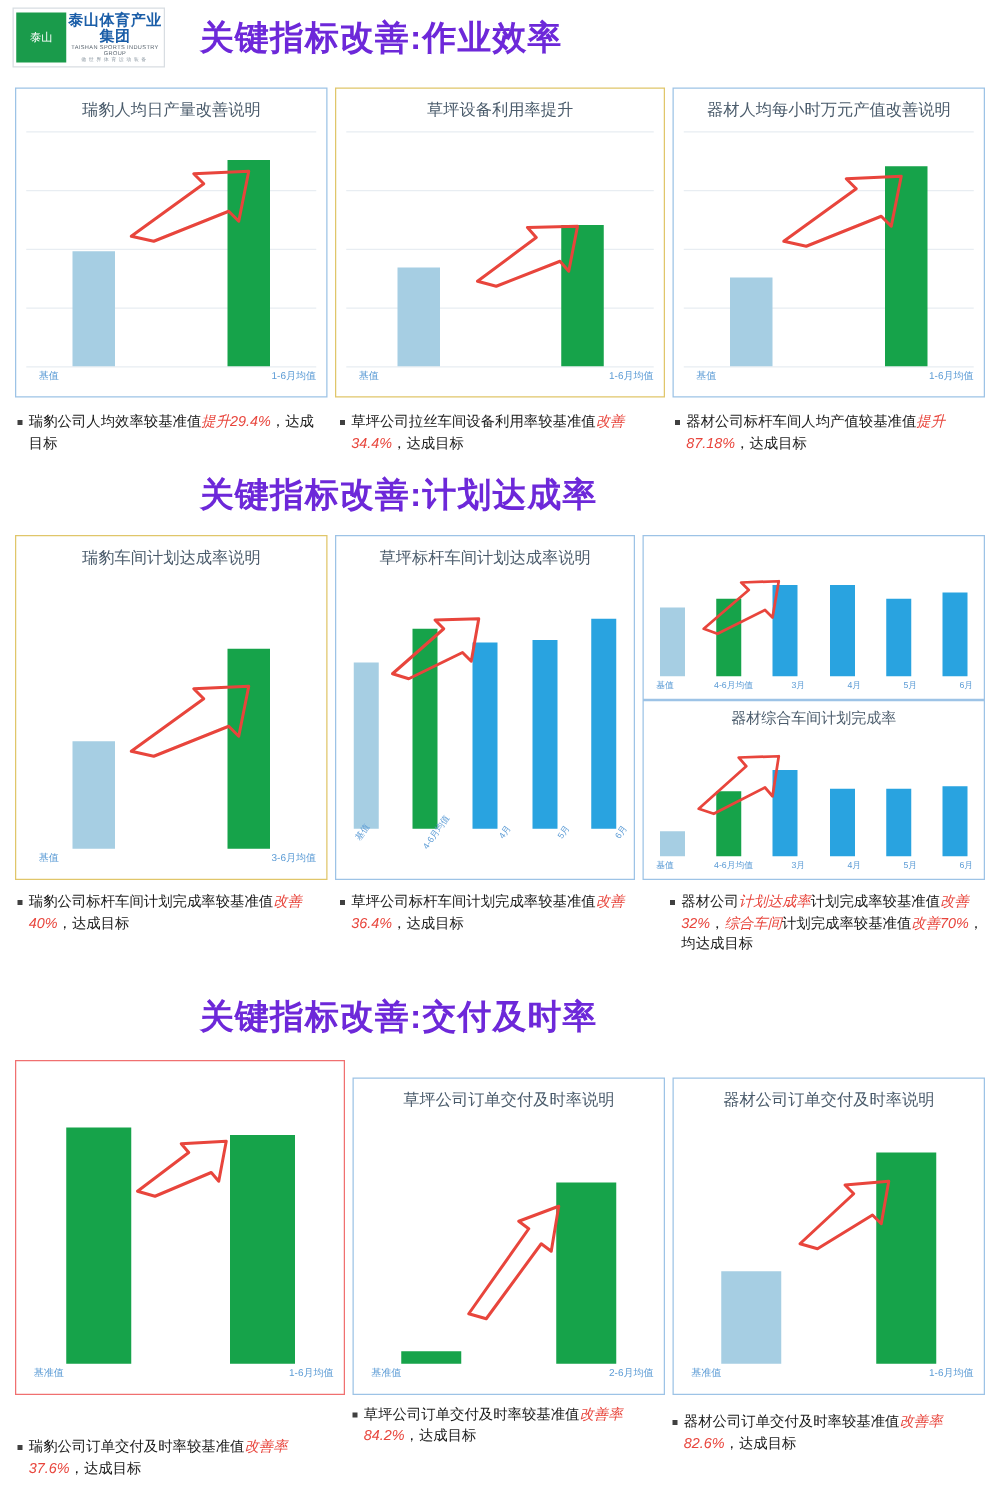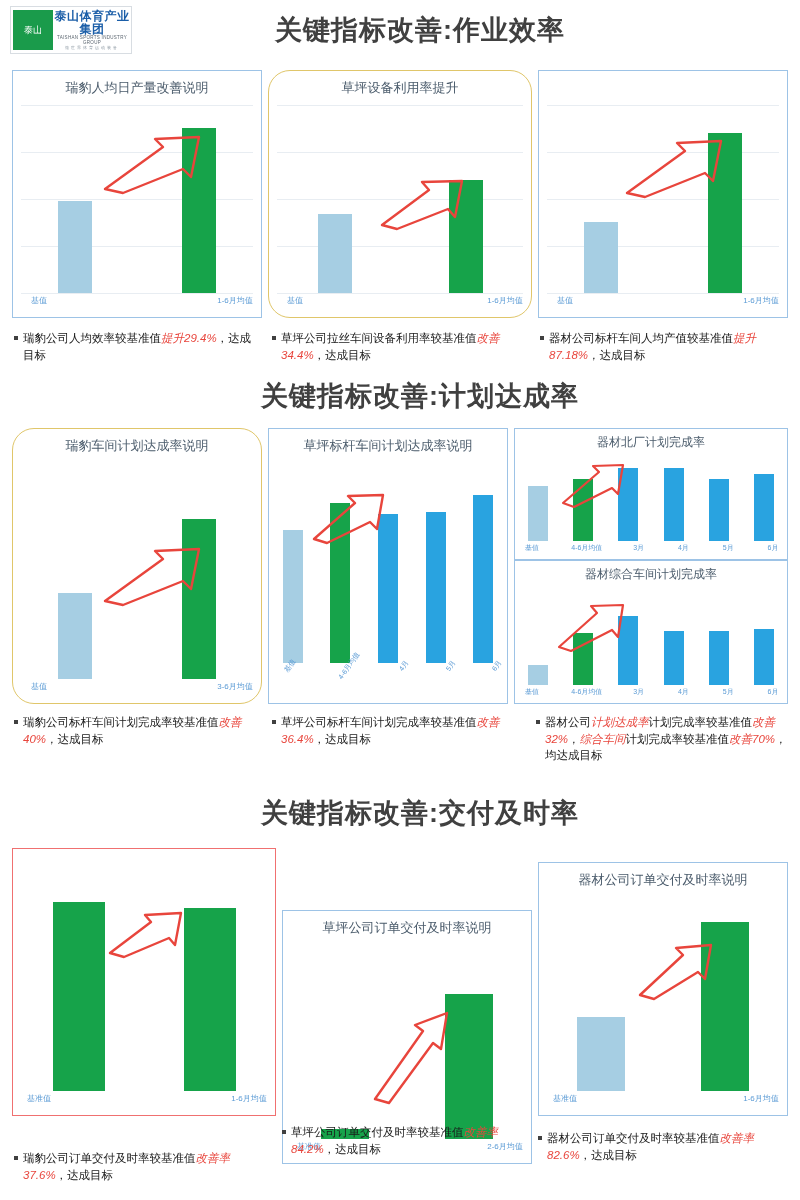--- a/index.html
+++ b/index.html
@@ -16,26 +16,26 @@
     width:40px;height:40px;margin-left:2px;background:#1a9b4b;
     display:flex;align-items:center;justify-content:center;flex:0 0 auto;
   }
   .logo-mark span{color:#fff;font-size:9px;line-height:1;text-align:center;}
   .logo-txt{flex:1;text-align:center;line-height:1.1;}
   .logo-txt .cn{font-size:12px;font-weight:bold;color:#1b5ea8;letter-spacing:.5px;}
   .logo-txt .en{font-size:4.5px;color:#5b6670;letter-spacing:.3px;}
   .logo-txt .en2{font-size:4px;color:#8d99a3;letter-spacing:2px;}
 
   .section-title{
-    text-align:center;font-size:27px;font-weight:bold;color:#404040;
+    font-size:27px;font-weight:bold;color:#6d28d9;
     letter-spacing:1px;
   }
   .panel{border:1px solid #cfd6dd;background:#fff;position:relative;box-sizing:border-box;}
   .panel.blue{border-color:#9dc3e6;}
-  .panel.yellow{border-color:#e0c66a;border-radius:22px;}
+  .panel.yellow{border-color:#e0c66a;}
   .panel.red{border-color:#f07070;}
   .panel-title{
     text-align:center;font-size:13px;color:#4a5b6b;padding:8px 2px 4px;
     font-weight:normal;
   }
   .chart{position:relative;box-sizing:border-box;}
   .gridlines{position:absolute;left:8px;right:8px;top:0;bottom:18px;}
   .gridlines i{position:absolute;left:0;right:0;height:1px;background:#e8edf2;display:block;}
   .bars{position:absolute;left:0;right:0;top:0;bottom:18px;display:flex;align-items:flex-end;justify-content:space-around;}
   .bar{width:34px;}
@@ -109,20 +109,21 @@
       <span>基值</span>
       <span>1-6月均值</span>
     </div>
     <svg class="arrow" style="left:108px;top:72px;" width="90" height="54" viewBox="0 0 90 54">
       <path d="M5,48 L52,13 L45,5 L85,4 L78,40 L71,32 L20,52 Z" fill="none" stroke="#e8453c" stroke-width="2.4" stroke-linejoin="round"></path>
     </svg>
   </div>
 </div>
 
 <div class="panel blue" style="position:absolute;left:538px;top:70px;width:250px;height:248px;">
+  <div class="panel-title">器材人均每小时万元产值改善说明</div>
   <div class="chart" style="position:absolute;left:0;top:34px;right:0;bottom:6px;">
     <div class="gridlines">
       <i style="top:0%"></i>
         <i style="top:25%"></i>
         <i style="top:50%"></i>
         <i style="top:75%"></i>
         <i style="top:100%"></i>
     </div>
     <div class="bars">
       <div class="bar" style="height:38%;background:#a6cee3;"></div>
@@ -187,21 +188,20 @@
       <span style="width:28px;transform:rotate(-55deg);transform-origin:top center;">5月</span>
       <span style="width:28px;transform:rotate(-55deg);transform-origin:top center;">6月</span>
     </div>
     <svg class="arrow" style="left:40px;top:30px;" width="78" height="54" viewBox="0 0 78 54">
       <path d="M5,48 L46,12 L39,5 L74,4 L68,38 L61,31 L18,52 Z" fill="none" stroke="#e8453c" stroke-width="2.4" stroke-linejoin="round"></path>
     </svg>
   </div>
 </div>
 
 <div class="panel blue" style="position:absolute;left:514px;top:428px;width:274px;height:132px;">
-  <div class="panel-title" style="font-size:12px;padding:5px 2px 2px;">器材北厂计划完成率</div>
   <div class="chart" style="position:absolute;left:0;top:26px;right:0;bottom:4px;">
     <div class="bars" style="bottom:14px;">
       <div class="bar" style="width:20px;height:64%;background:#a6cee3;"></div>
       <div class="bar" style="width:20px;height:72%;background:#16a34a;"></div>
       <div class="bar" style="width:20px;height:85%;background:#29a3e0;"></div>
       <div class="bar" style="width:20px;height:85%;background:#29a3e0;"></div>
       <div class="bar" style="width:20px;height:72%;background:#29a3e0;"></div>
       <div class="bar" style="width:20px;height:78%;background:#29a3e0;"></div>
     </div>
     <div class="labels tiny-labels" style="height:12px;">
@@ -269,21 +269,21 @@
     <div class="labels">
       <span>基准值</span>
       <span>1-6月均值</span>
     </div>
     <svg class="arrow" style="left:92px;top:26px;" width="80" height="50" viewBox="0 0 80 50">
       <path d="M5,44 L46,13 L40,6 L76,4 L70,36 L64,29 L19,48 Z" fill="none" stroke="#e8453c" stroke-width="2.4" stroke-linejoin="round"></path>
     </svg>
   </div>
 </div>
 
-<div class="panel blue" style="position:absolute;left:282px;top:862px;width:250px;height:254px;margin-top:48px;">
+<div class="panel blue" style="position:absolute;left:282px;top:862px;width:250px;height:254px;">
   <div class="panel-title">草坪公司订单交付及时率说明</div>
   <div class="chart" style="position:absolute;left:0;top:34px;right:0;bottom:6px;">
     <div class="bars">
       <div class="bar" style="width:48px;height:5%;background:#16a34a;"></div>
       <div class="bar" style="width:48px;height:75%;background:#16a34a;"></div>
     </div>
     <div class="labels">
       <span>基准值</span>
       <span>2-6月均值</span>
     </div>

